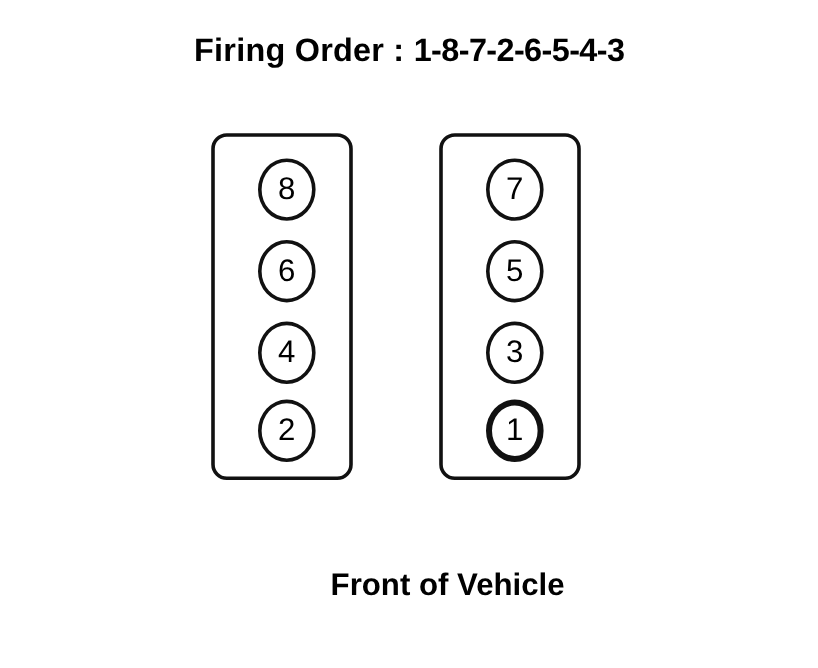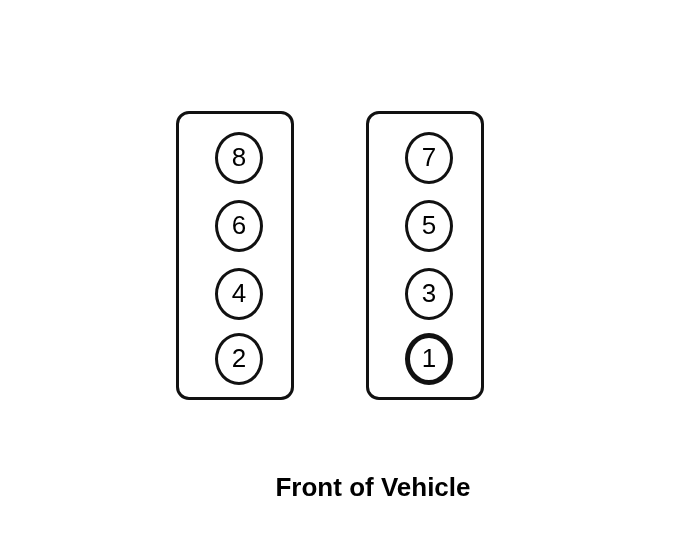--- a/index.html
+++ b/index.html
@@ -105,20 +105,21 @@
     line-height: 30px;
     white-space: pre;
     padding-left: 32px;
   }
 </style>
 </head>
 <body>
 
 <div id="diagram-root">
 
+  <div class="title"><span class="title-label">Firing Order</span><span class="title-sep"> : </span><span class="title-sequence">1-8-7-2-6-5-4-3</span></div>
 
   <div class="banks">
 
     <div class="bank bank-left">
       <div class="cylinder cyl-x cyl-r0">
         <span class="num">8</span>
       </div>
       <div class="cylinder cyl-x cyl-r1">
         <span class="num">6</span>
       </div>

